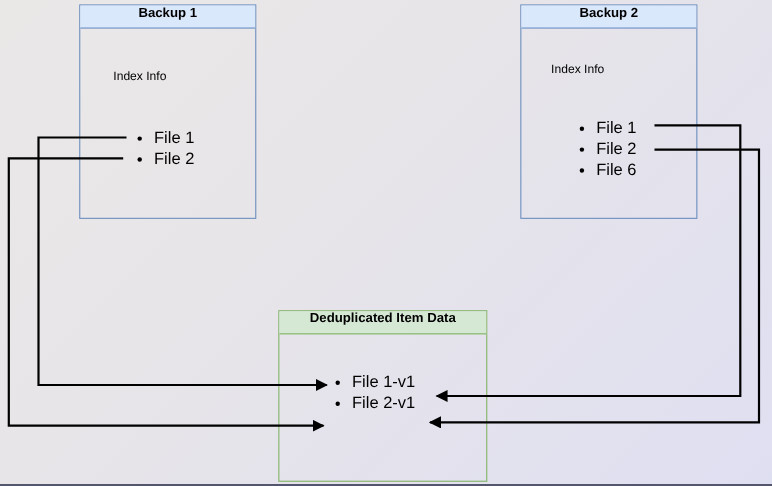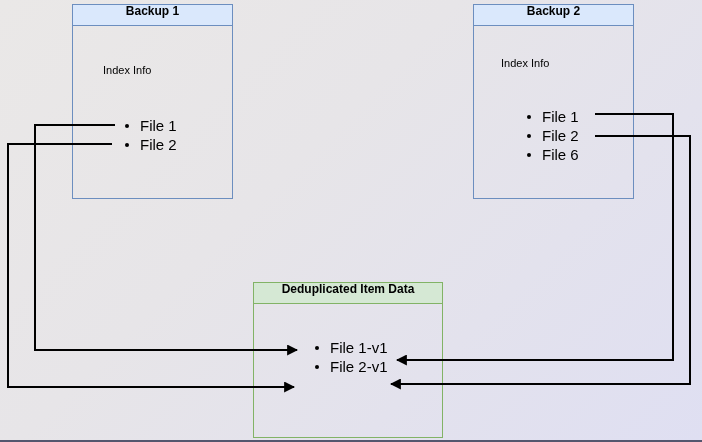--- a/index.html
+++ b/index.html
@@ -32,21 +32,21 @@
   #backup2 { left: 473px; top: 4px;   width: 161px; height: 195px; }
   #dedup   { left: 253px; top: 282px; width: 190px; height: 156px; }
 
   .index-label { position: absolute; font-size: 11px; line-height: 18px; }
   #backup1 .index-label { left: 30px; top: 56px; }
   #backup2 .index-label { left: 27px; top: 49px; }
 
   .file-list { position: absolute; }
   #backup1 .file-list { left: 52px; top: 111px; }
   #backup2 .file-list { left: 53px; top: 102px; }
-  #dedup   .file-list { left: 61px; top: 55px; text-align: center; }
+  #dedup   .file-list { left: 51px; top: 55px; text-align: center; }
 
   .li { display: flex; align-items: center; height: 19px; font-size: 15px; }
   .dot { width: 4px; height: 4px; border-radius: 50%; background: var(--text, #000); margin-right: 11px; flex: 0 0 auto; }
 
   svg.connectors { position: absolute; left: 0; top: 0; width: 702px; height: 442px; pointer-events: none; }
   svg.connectors path.edge { stroke: var(--arrow, #000); stroke-width: 2; fill: none; }
 </style>
 </head>
 <body>
 

